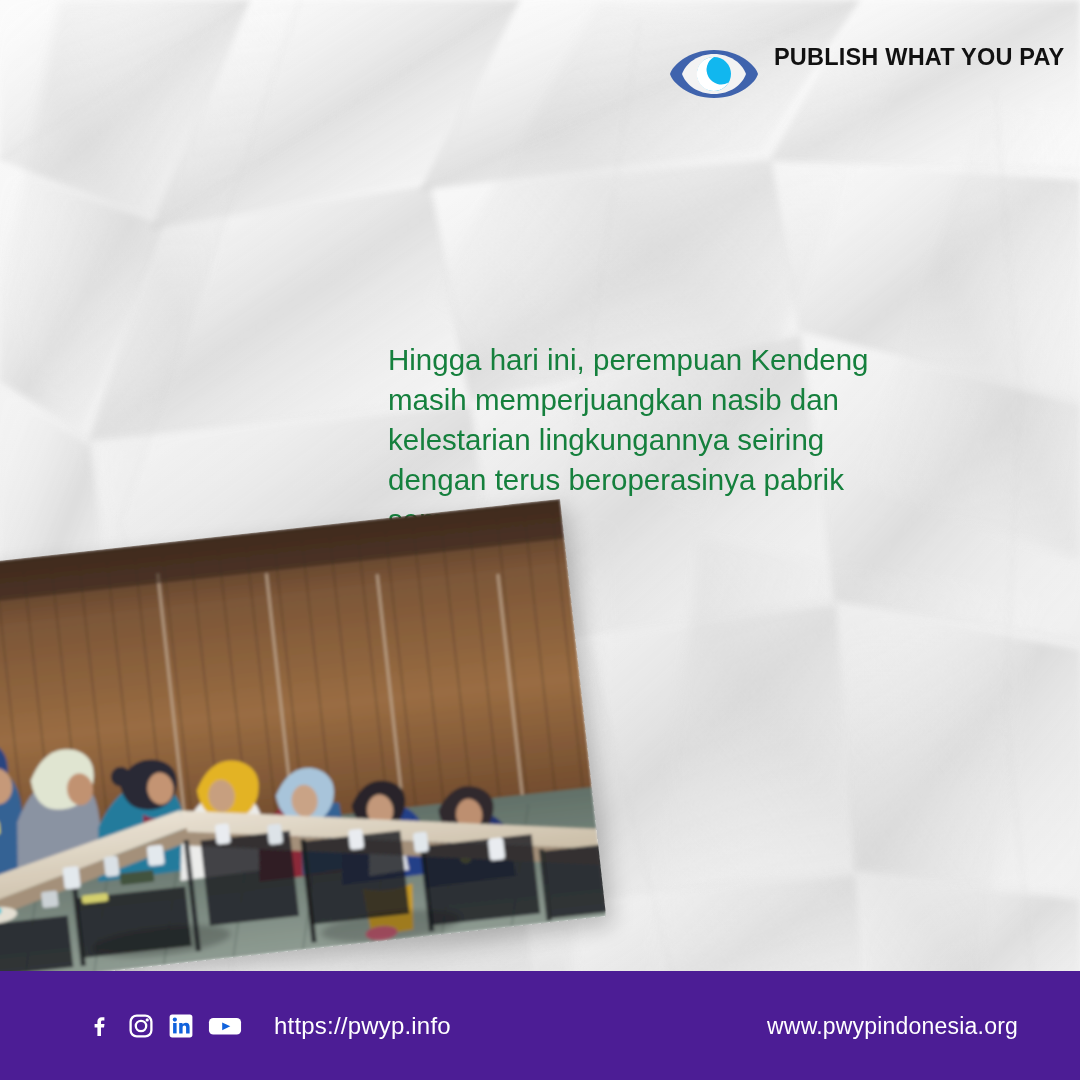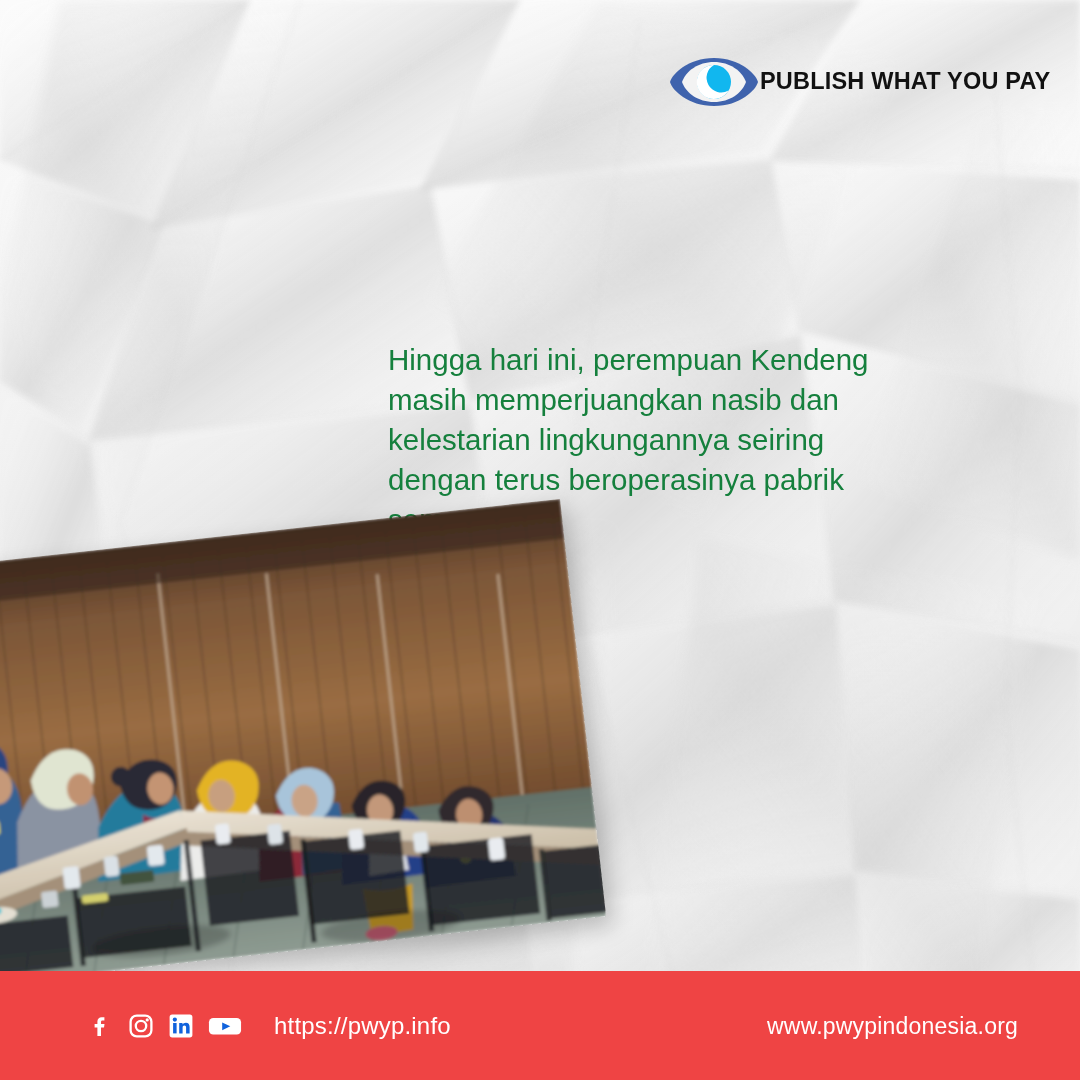--- a/index.html
+++ b/index.html
@@ -27,23 +27,24 @@
     position: absolute;
     inset: 0;
     opacity: .9;
   }
   .paper-creases svg { display: block; width: 100%; height: 100%; }
 
   
   .logo {
     position: absolute;
     left: 668px;
-    top: 54px;
+    top: 46px;
     display: flex;
-    align-items: center;
+    align-items: flex-start;
+    gap: 14px;
   }
   .logo-eye { width: 92px; height: 56px; display: block; }
   .logo-text { line-height: 1; }
   .logo-line1 {
     font-size: 23.5px;
     font-weight: bold;
     letter-spacing: .2px;
     color: #111111;
     display: block;
     white-space: nowrap;
@@ -98,21 +99,21 @@
   }
   .photo-wrap svg { display: block; width: 100%; height: 100%; }
 
   
   .footer {
     position: absolute;
     left: 0;
     right: 0;
     bottom: 0;
     height: 109px;
-    background: #ef4444;
+    background: #4c1d95;
     padding-left: 44px;
   }
   .footer-left {
     position: absolute;
     left: 88px;
     top: 0;
     height: 109px;
     display: flex;
     align-items: center;
     gap: 14px;

